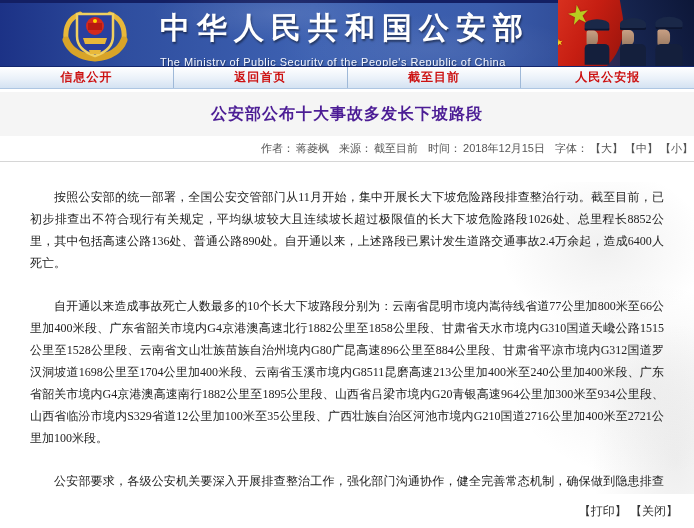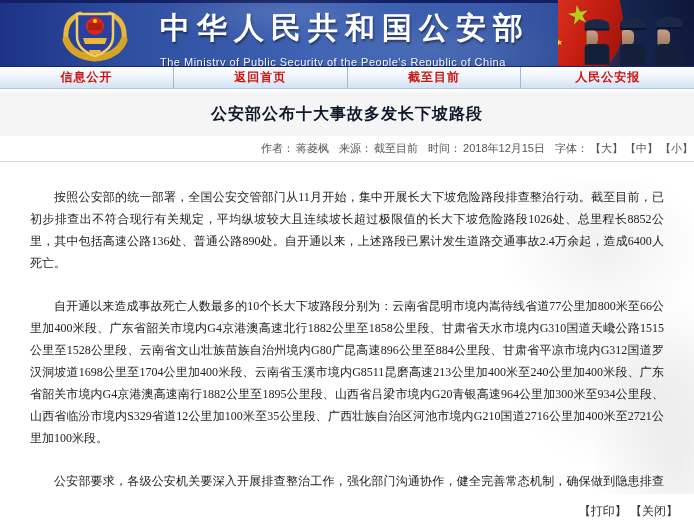--- a/index.html
+++ b/index.html
@@ -71,21 +71,21 @@
     color: #cc1111; font-size: 12px; font-weight: bold; cursor: pointer;
     letter-spacing: 1px;
   }
   .nav-item + .nav-item { border-left: 1px solid #9fb9d8; }
 
   
   .title-band {
     height: 44px; margin-top: 3px; background: #f5f5f5;
     display: flex; align-items: center; justify-content: center;
   }
-  .article-title { color: #0f172a; font-size: 16px; font-weight: bold; letter-spacing: 1px; }
+  .article-title { color: #4c1d95; font-size: 16px; font-weight: bold; letter-spacing: 1px; }
 
   
   .meta-band {
     height: 26px; background: #ffffff; border-bottom: 1px solid #d6d6d6;
     display: flex; align-items: center; justify-content: flex-end;
     color: #555; font-size: 11px; white-space: nowrap;
   }
   .meta-band span { margin: 0 1px; }
   .meta-sep { display: inline-block; width: 6px; }
   .font-size-link { cursor: pointer; color: #555; margin-left: 4px; }

